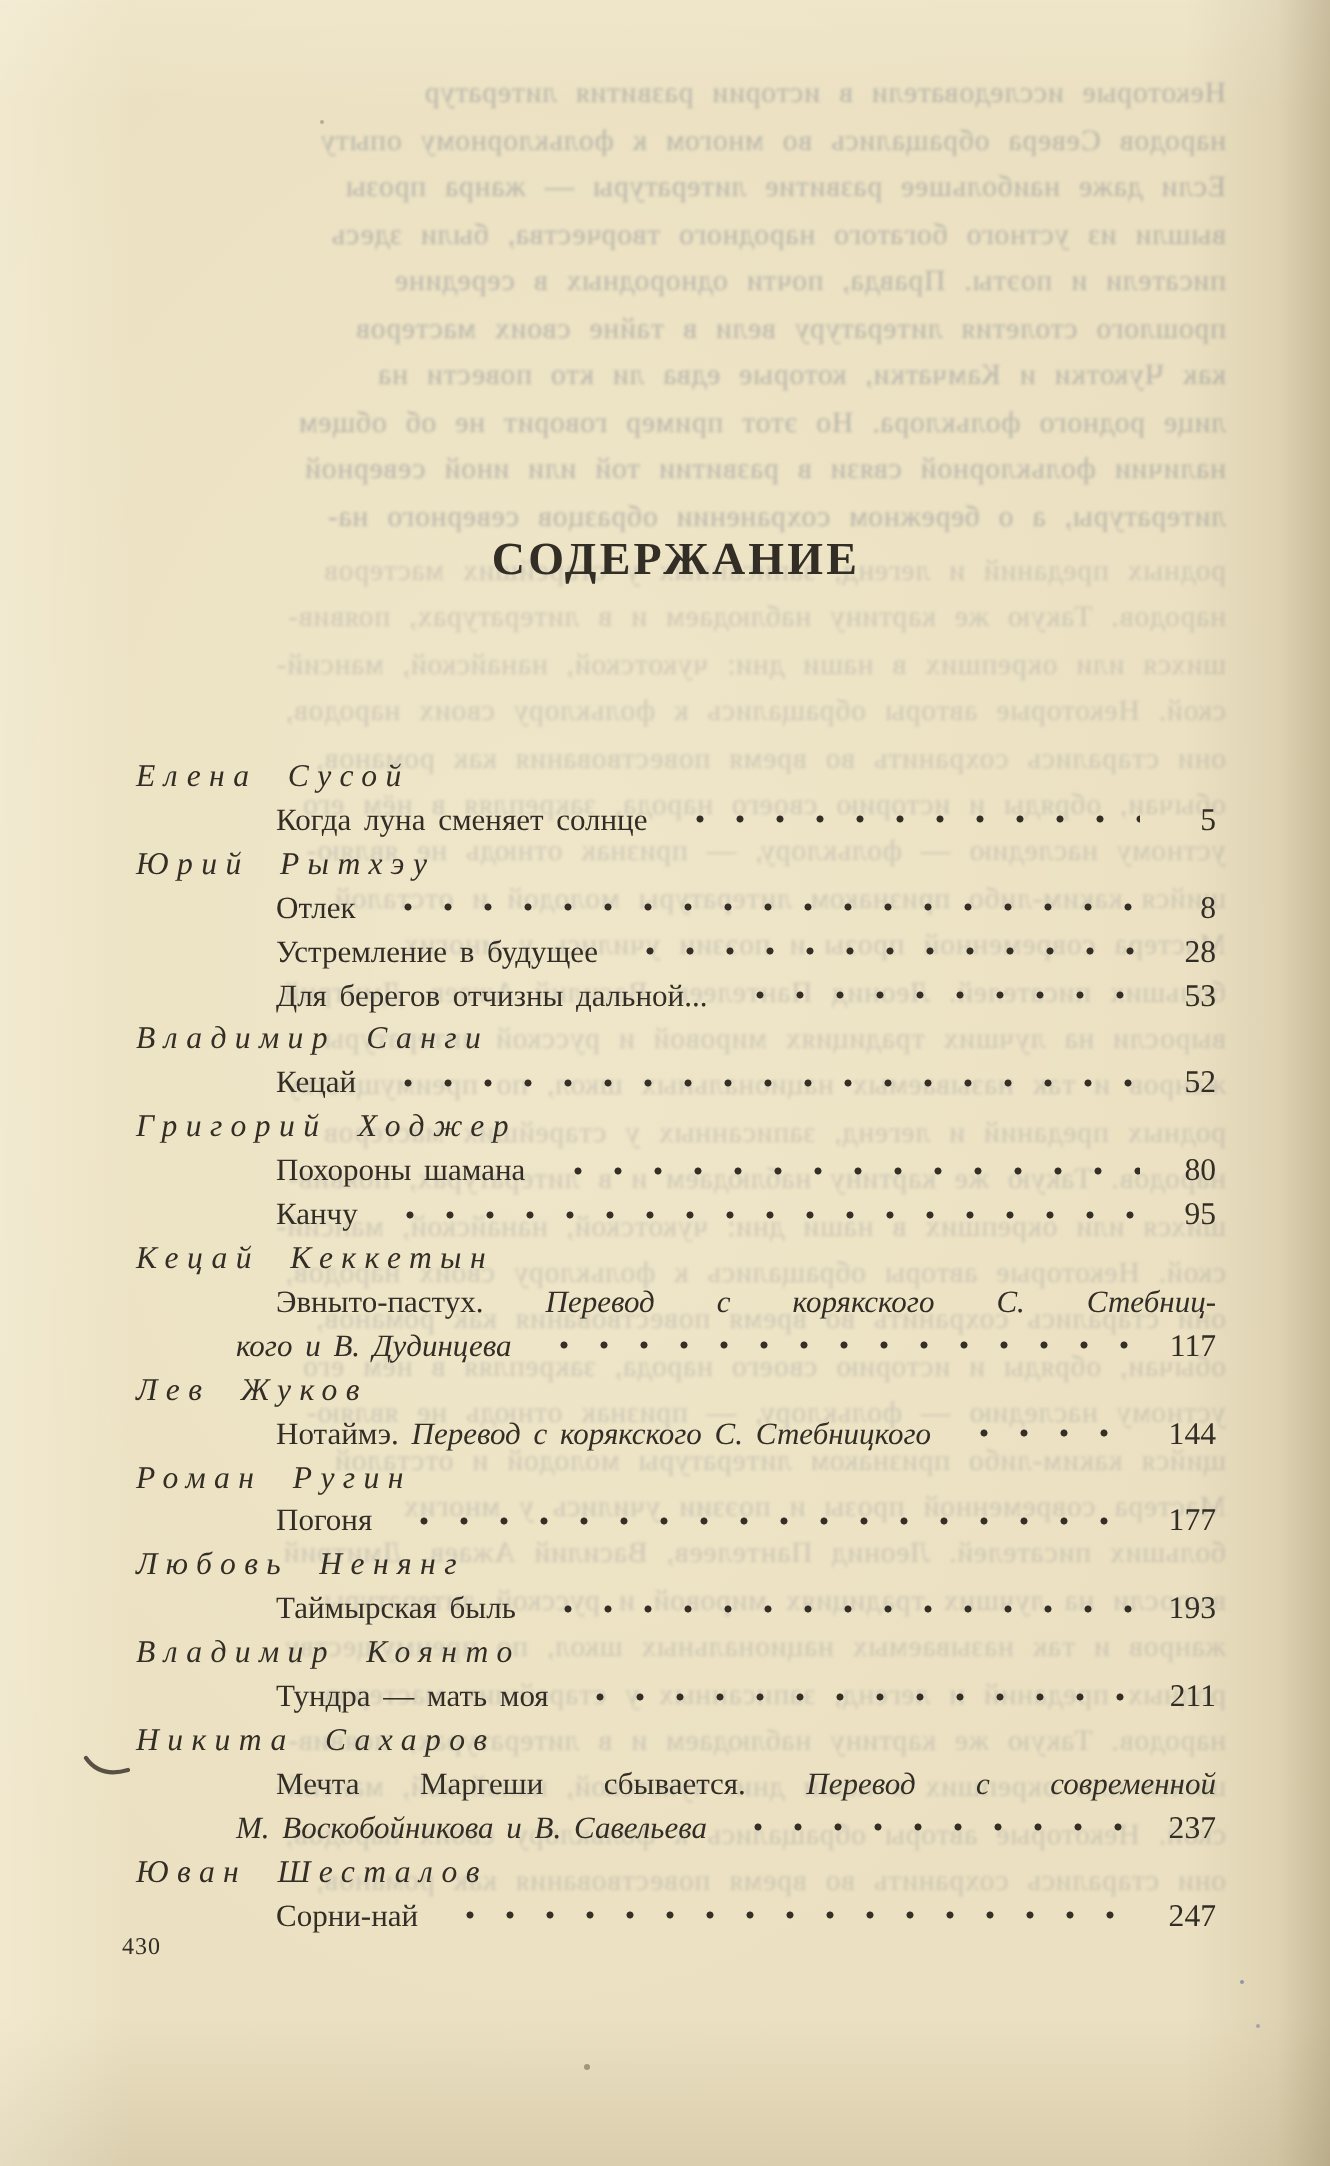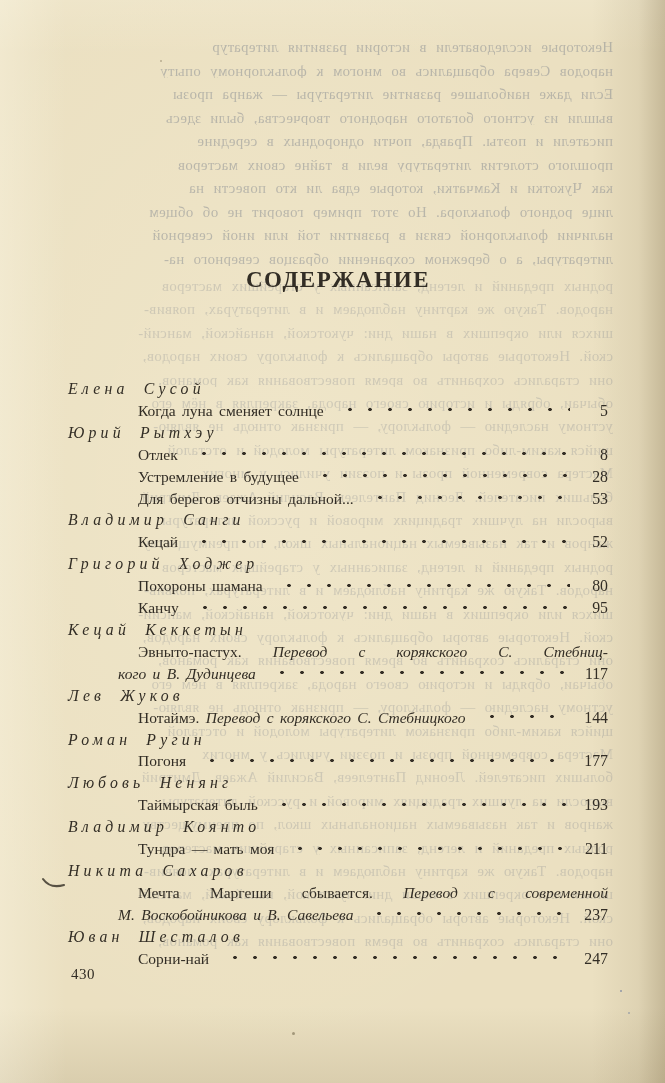--- a/index.html
+++ b/index.html
@@ -56,21 +56,21 @@
   .ital{font-style:italic;}
   .leader{
     flex:1 1 auto;min-width:12px;height:1em;margin:0 4px 0 8px;
     background-image:radial-gradient(circle, #352f26 1.55px, rgba(0,0,0,0) 1.95px);
     background-size:20px 5px;
     background-repeat:repeat-x;
     background-position:left 8px bottom 3px;
   }
   .pageno{min-width:34px;text-align:right;font-size:15.8px;}
   .folio{
-    position:absolute;left:71px;top:966px;font-size:15px;letter-spacing:.5px;
+    position:absolute;left:61px;top:966px;font-size:12px;letter-spacing:.5px;
   }
   .pen-mark{position:absolute;left:41px;top:875px;}
   .speck{position:absolute;border-radius:50%;background:#867a5e;}
   .s1{left:292px;top:1032px;width:3px;height:3px;opacity:.7;}
   .s2{left:160px;top:60px;width:2px;height:2px;opacity:.5;}
   .s3{left:620px;top:990px;width:2px;height:2px;background:#7a86a0;opacity:.8;}
   .s4{left:628px;top:1012px;width:2px;height:2px;background:#7a86a0;opacity:.6;}
 </style>
 </head>
 <body>

